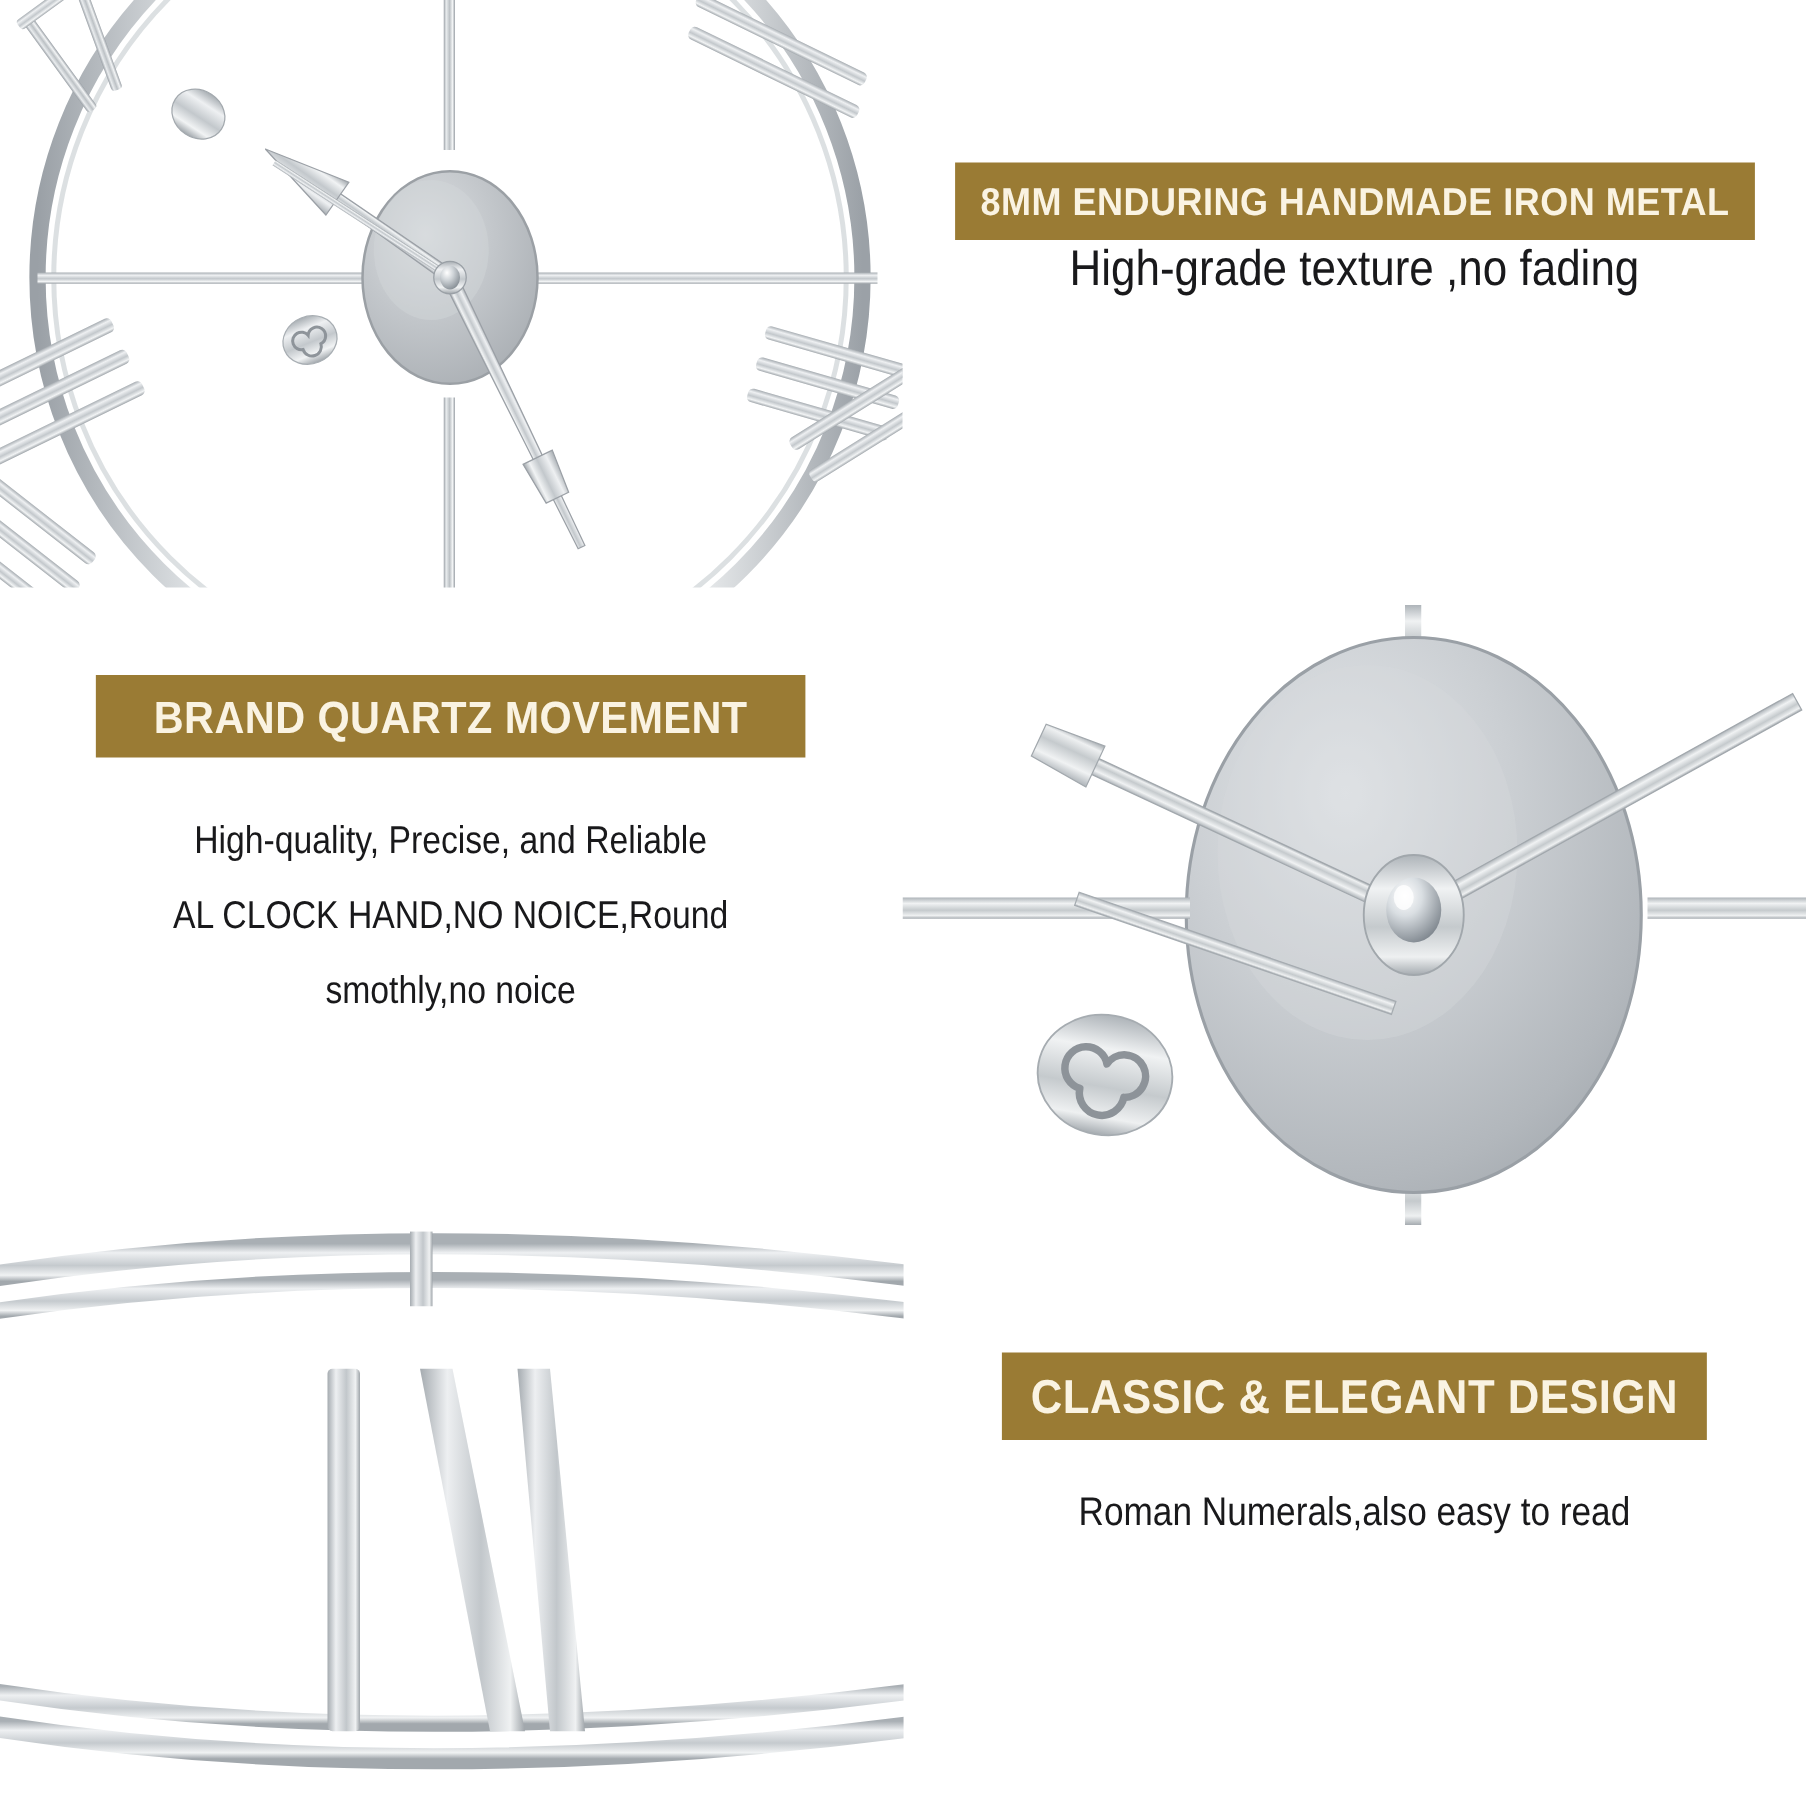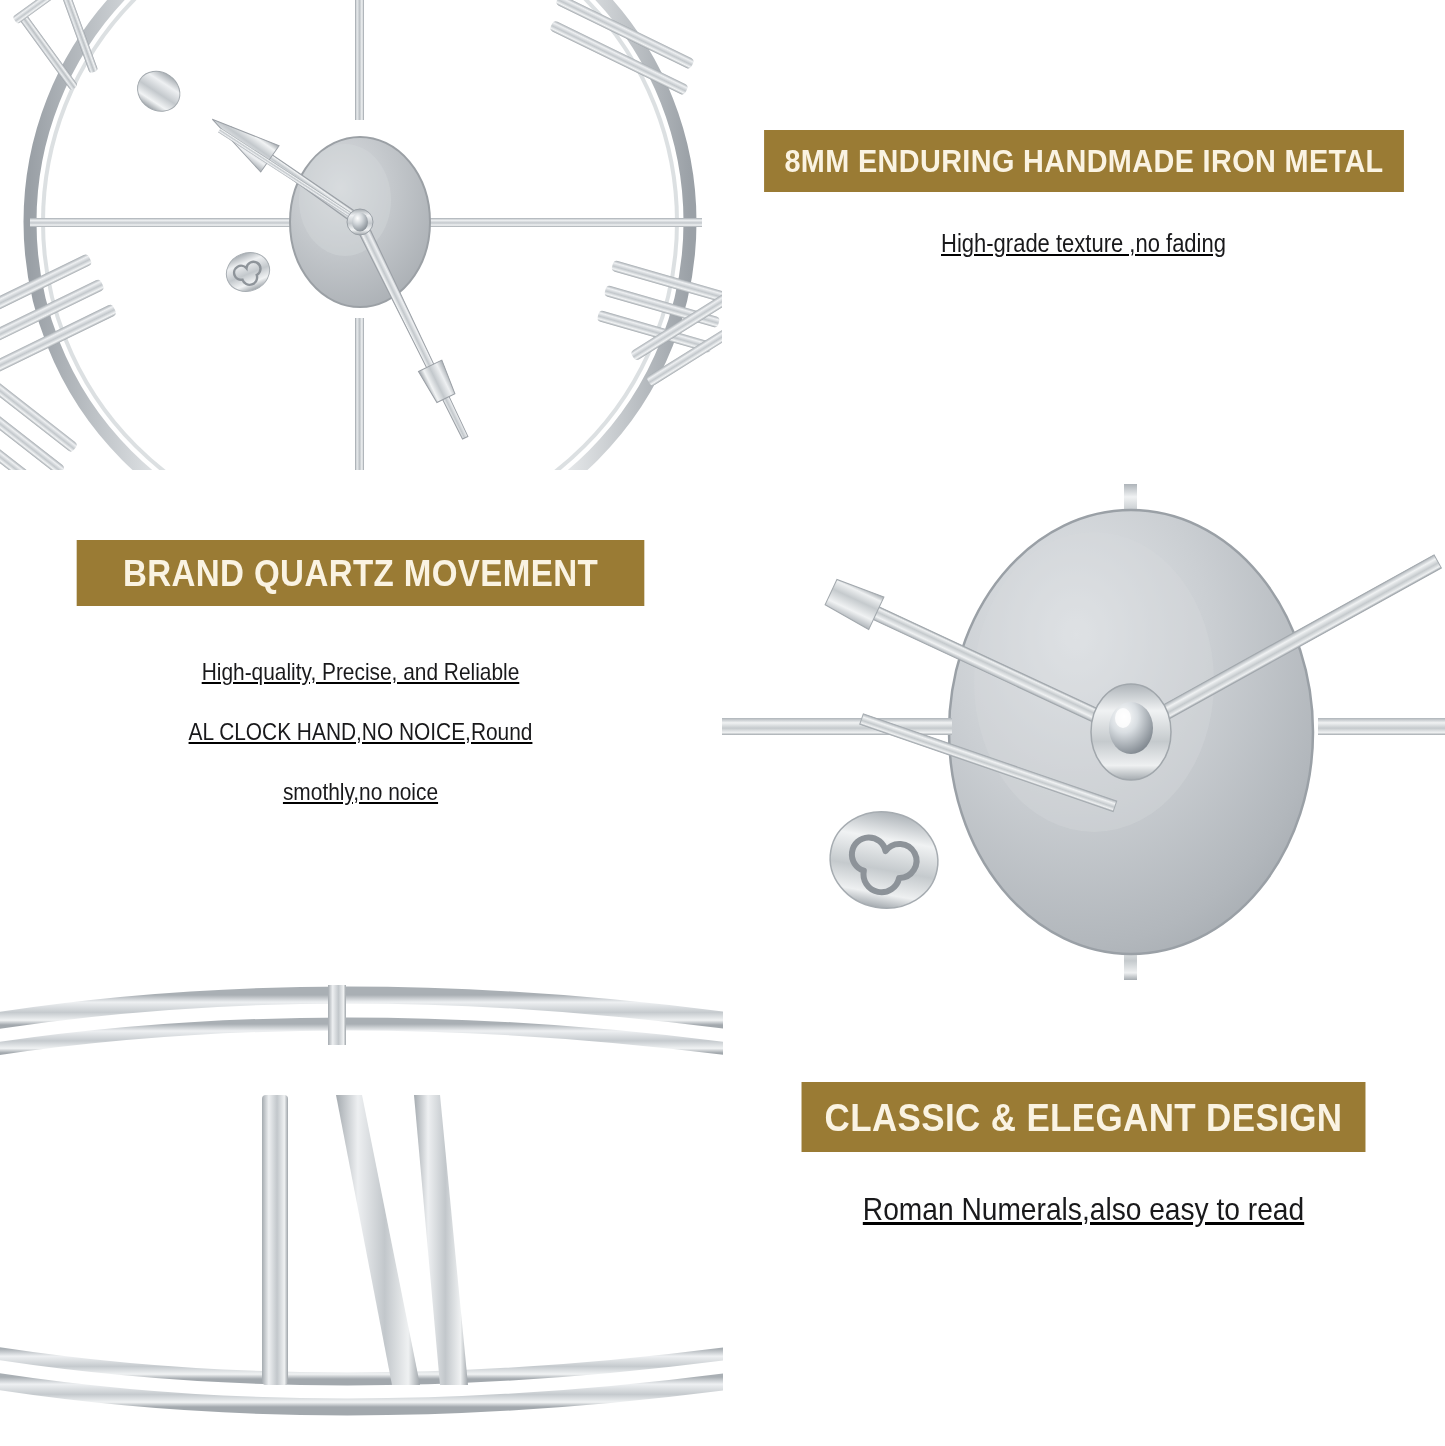--- a/index.html
+++ b/index.html
@@ -31,21 +31,20 @@
   .photo-cell {
     overflow: hidden;
     background: #ffffff;
   }
   .photo-cell svg { display: block; }
 
   
   .feature-block {
     position: absolute;
     box-sizing: border-box;
-    text-decoration: underline;
   }
 
   .banner {
     display: inline-block;
     background: #9a7b34;
     color: #faf3e2;
     font-weight: bold;
     letter-spacing: 0.4px;
     white-space: nowrap;
     font-family: "Liberation Sans", sans-serif;
@@ -68,41 +67,40 @@
     text-align: center;
   }
   #block-metal .banner {
     width: 688px;
     height: 62px;
     font-size: 31px;
     padding-top: 16px;
     transform: scaleX(0.93);
   }
   #block-metal .caption {
-    margin-top: 28px;
-    font-size: 25px;
+    font-size: 40px;
     line-height: 46px;
   }
   #block-metal .caption div { transform: scaleX(0.88); }
 
   
   #block-quartz {
     left: 28px; top: 540px; width: 665px;
     text-align: center;
   }
   #block-quartz .banner {
     width: 617px;
     height: 66px;
     font-size: 36px;
     padding-top: 16px;
     transform: scaleX(0.92);
   }
   #block-quartz .caption {
     margin-top: 36px;
-    font-size: 24px;
+    font-size: 31px;
     line-height: 60px;
   }
   #block-quartz .caption div { transform: scaleX(0.87); }
 
   
   #block-design {
     left: 722px; top: 1082px; width: 723px;
     text-align: center;
   }
   #block-design .banner {

